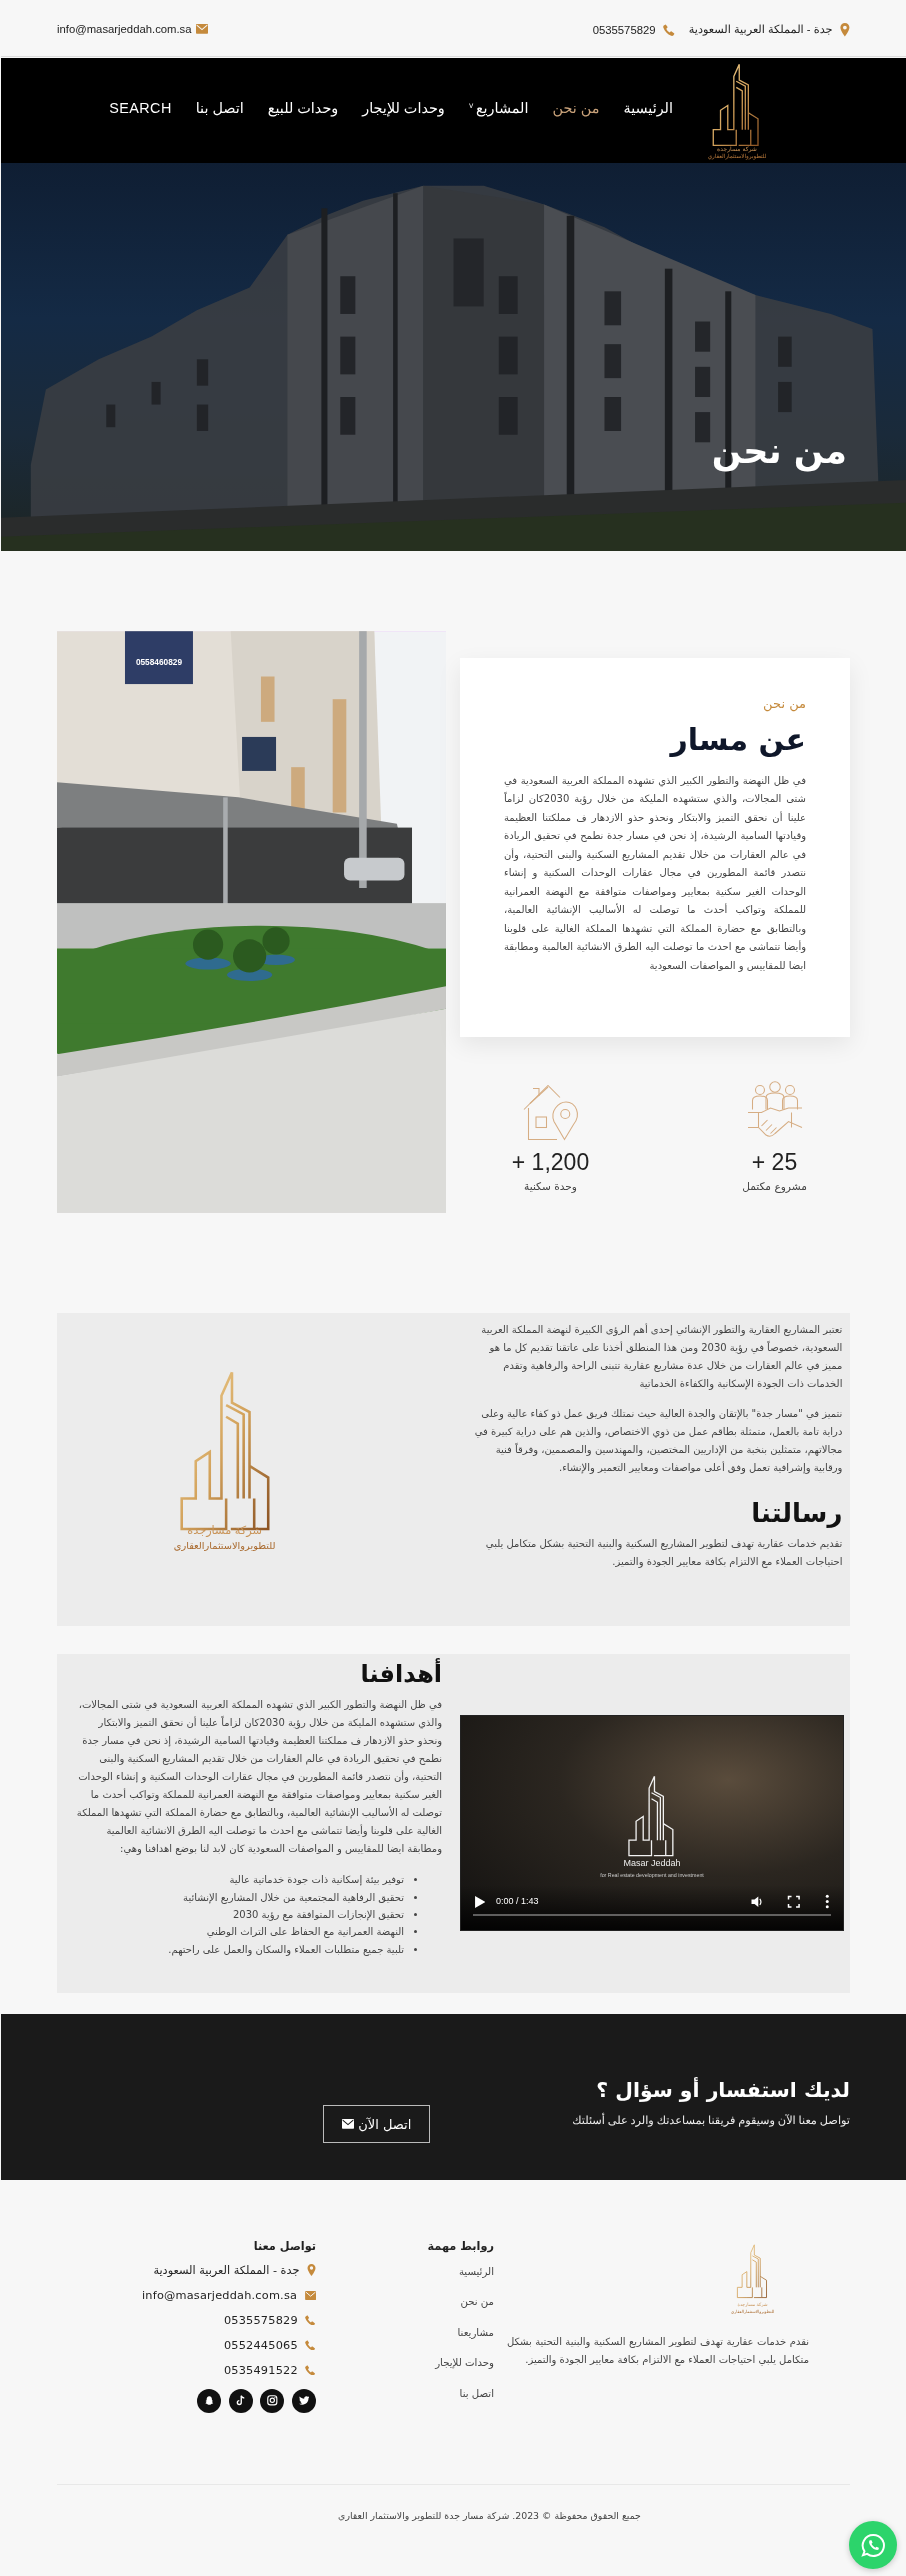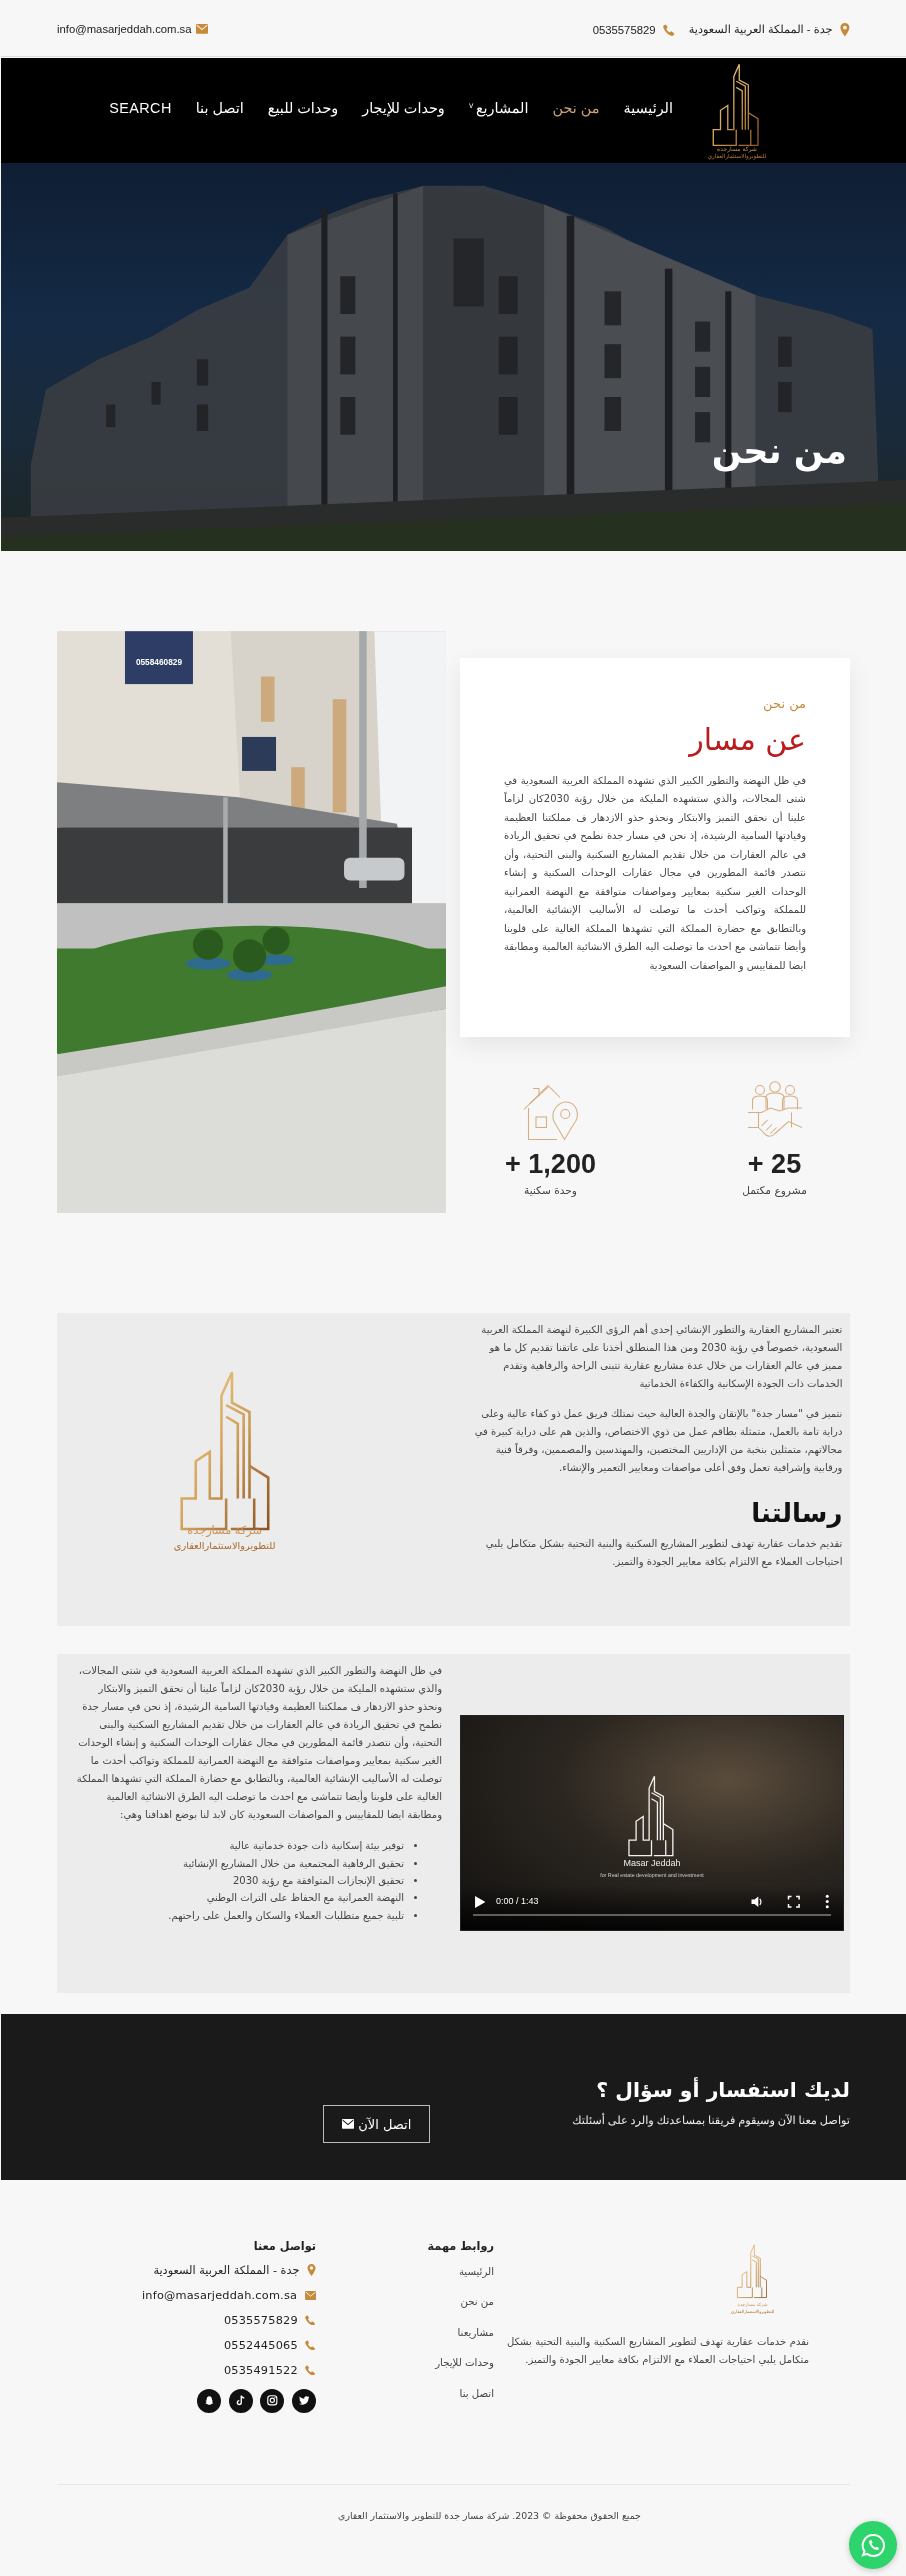--- a/index.html
+++ b/index.html
@@ -70,31 +70,31 @@
   .about-image {
     position: absolute; left: 57px; top: 631px; width: 389px; height: 582px;
     overflow: hidden; background: #f0abfc;
   }
   .about-card {
     position: absolute; left: 460px; top: 658px; width: 390px; height: 379px;
     background: #fff; box-shadow: 0 7.6px 23px rgba(0,0,0,0.08);
     padding: 38px 44px 0 44px;
   }
   .about-eyebrow { font-size: 13px; color: #c58a3c; text-align: right; }
-  .about-title { font-size: 30px; color: #b91c1c; text-align: right; margin-top: 10.6px; font-weight: normal; }
+  .about-title { font-size: 30px; color: #0f172a; text-align: right; margin-top: 10.6px; font-weight: bold; }
   .about-text {
     margin-top: 15px; font-size: 10px; line-height: 18.5px; color: #444;
     text-align: justify; text-align-last: right;
   }
   .stats { position: absolute; left: 460px; top: 1081px; width: 390px; height: 136px; }
   .stat { position: absolute; top: 0; width: 151px; text-align: center; }
   .stat.s1 { right: 0; }
   .stat.s2 { left: 15px; }
   .stat .stat-icon { height: 60px; display: flex; justify-content: center; align-items: center; }
-  .stat .stat-value { font-size: 27px; font-weight: bold; color: #222; margin-top: 7.6px; direction: ltr; font-family: "Liberation Sans", sans-serif; }
+  .stat .stat-value { font-size: 23px; font-weight: normal; color: #222; margin-top: 7.6px; direction: ltr; font-family: "Liberation Sans", sans-serif; }
   .stat .stat-label { font-size: 10.6px; color: #444; margin-top: 4.5px; }
 
   
   .vm-box {
     position: absolute; left: 57px; top: 1313px; width: 793px; height: 313px;
     background: #ececec;
   }
   .vm-logo { position: absolute; left: 113px; top: 57px; width: 110px; height: 181px; }
   .vm-content { position: absolute; right: 7.6px; top: 0; width: 370px; }
   .vm-title { font-size: 26px; font-weight: bold; color: #111; margin-top: 12px; }
@@ -371,20 +371,21 @@
           <use href="#towerShape"></use>
         </g>
       <text x="72" y="218" text-anchor="middle" font-size="15" fill="#c9955a" font-family="DejaVu Sans, sans-serif">شركة مسارجدة</text>
       <text x="72" y="238" text-anchor="middle" font-size="13" fill="#a9692c" font-family="DejaVu Sans, sans-serif">للتطويروالاستثمارالعقاري</text>
     </svg>
   </div>
 </section>
 
 <section class="goals-box">
   <div class="goals-content">
+    <h2 class="goals-title">أهدافنا</h2>
     <p class="goals-text">في ظل النهضة والتطور الكبير الذي تشهده المملكة العربية السعودية في شتى المجالات، والذي ستشهده المليكة من خلال رؤية 2030كان لزاماً علينا أن نحقق التميز والابتكار ونحذو حذو الازدهار ف مملكتنا العظيمة وقيادتها السامية الرشيدة، إذ نحن في مسار جدة نطمح في تحقيق الريادة في عالم العقارات من خلال تقديم المشاريع السكنية والبنى التحتية، وأن نتصدر قائمة المطورين في مجال عقارات الوحدات السكنية و إنشاء الوحدات الغير سكنية بمعايير ومواصفات متوافقة مع النهضة العمرانية للمملكة وتواكب أحدث ما توصلت له الأساليب الإنشائية العالمية، وبالتطابق مع حضارة المملكة التي تشهدها المملكة الغالية على قلوبنا وأيضا تتماشى مع احدث ما توصلت اليه الطرق الانشائية العالمية ومطابقة ايضا للمقاييس و المواصفات السعودية كان لابد لنا بوضع اهدافنا وهي:</p>
     <ul class="goals-list">
       <li>توفير بيئة إسكانية ذات جودة خدماتية عالية</li>
       <li>تحقيق الرفاهية المجتمعية من خلال المشاريع الإنشائية</li>
       <li>تحقيق الإنجازات المتوافقة مع رؤية 2030</li>
       <li>النهضة العمرانية مع الحفاظ على التراث الوطني</li>
       <li>تلبية جميع متطلبات العملاء والسكان والعمل على راحتهم.</li>
     </ul>
   </div>
 </section>

